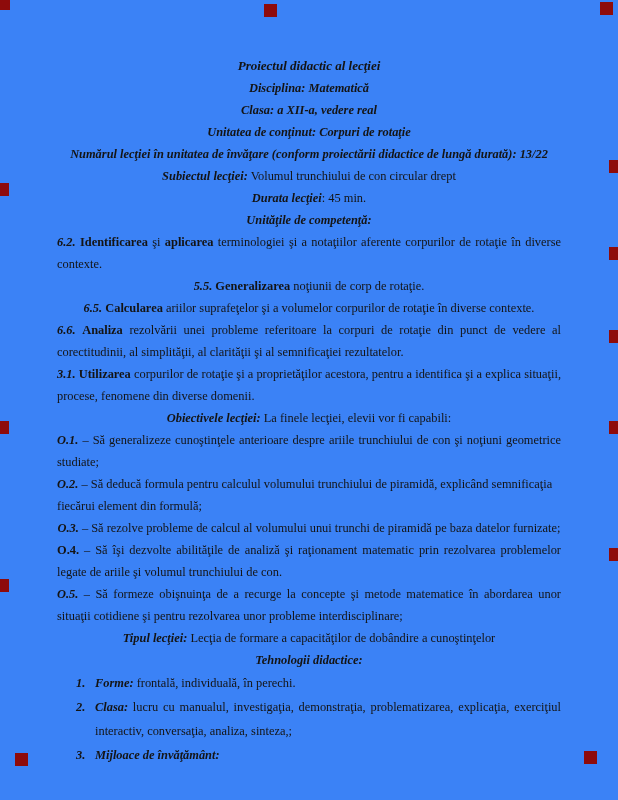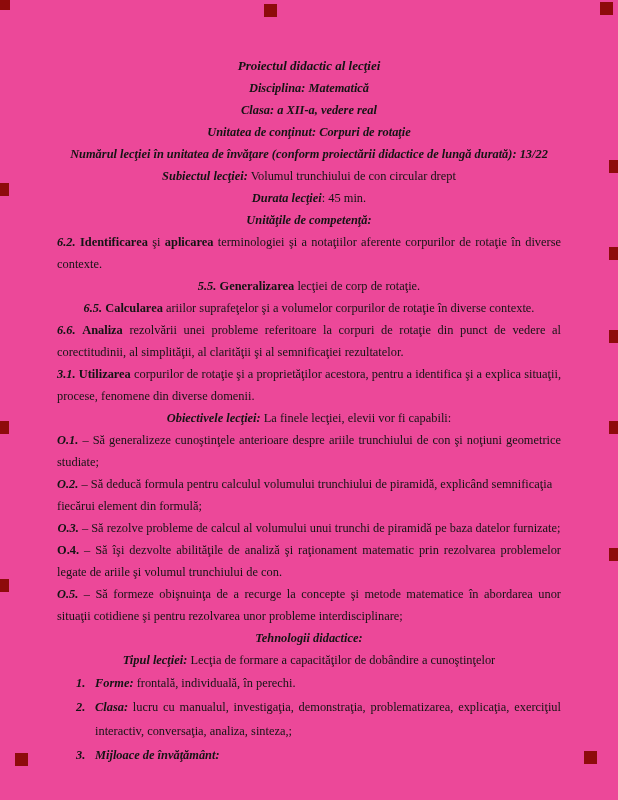--- a/index.html
+++ b/index.html
@@ -1,20 +1,20 @@
 <!DOCTYPE html>
 <html><head>
 <meta charset="utf-8">
 <style>
   html, body { margin: 0; padding: 0; background: #ffffff; }
   .page {
     position: relative;
     width: 618px;
     height: 800px;
-    background: #ec4899;
+    background: #3b82f6;
     font-family: "Liberation Serif", "DejaVu Serif", serif;
     color: #141414;
     overflow: hidden;
   }
   .content {
     position: absolute;
     left: 57px;
     top: 55px;
     width: 504px;
   }
@@ -57,32 +57,32 @@
   <div class="content">
       <div class="title-line"><span class="s-bi">Proiectul didactic al lecţiei</span></div>
       <div class="para"><span class="s-bi">Disciplina: Matematică</span></div>
       <div class="para"><span class="s-bi">Clasa: a XII-a, vedere real</span></div>
       <div class="para"><span class="s-bi">Unitatea de conţinut: Corpuri de rotaţie</span></div>
       <div class="para"><span class="s-bi">Numărul lecţiei în unitatea de învăţare (conform proiectării didactice de lungă durată): 13/22</span></div>
       <div class="para"><span class="s-bi">Subiectul lecţiei:</span><span class="s-r"> Volumul trunchiului de con circular drept</span></div>
       <div class="para"><span class="s-bi">Durata lecţiei</span><span class="s-r">: 45 min.</span></div>
       <div class="para"><span class="s-bi">Unităţile de competenţă:</span></div>
       <div class="para justify"><span class="s-bi">6.2.</span><span class="s-r"> </span><span class="s-b">Identificarea</span><span class="s-r"> şi </span><span class="s-b">aplicarea</span><span class="s-r"> terminologiei şi a notaţiilor aferente corpurilor de rotaţie în diverse contexte.</span></div>
-      <div class="para"><span class="s-bi">5.5.</span><span class="s-r"> </span><span class="s-b">Generalizarea</span><span class="s-r"> lecţiei de corp de rotaţie.</span></div>
+      <div class="para"><span class="s-bi">5.5.</span><span class="s-r"> </span><span class="s-b">Generalizarea</span><span class="s-r"> noţiunii de corp de rotaţie.</span></div>
       <div class="para"><span class="s-bi">6.5.</span><span class="s-r"> </span><span class="s-b">Calcularea</span><span class="s-r"> ariilor suprafeţelor şi a volumelor corpurilor de rotaţie în diverse contexte.</span></div>
       <div class="para justify"><span class="s-bi">6.6.</span><span class="s-r"> </span><span class="s-b">Analiza</span><span class="s-r"> rezolvării unei probleme referitoare la corpuri de rotaţie din punct de vedere al corectitudinii, al simplităţii, al clarităţii şi al semnificaţiei rezultatelor.</span></div>
       <div class="para justify"><span class="s-bi">3.1.</span><span class="s-r"> </span><span class="s-b">Utilizarea</span><span class="s-r"> corpurilor de rotaţie şi a proprietăţilor acestora, pentru a identifica şi a explica situaţii, procese, fenomene din diverse domenii.</span></div>
       <div class="para"><span class="s-bi">Obiectivele lecţiei:</span><span class="s-r"> La finele lecţiei, elevii vor fi capabili:</span></div>
       <div class="para justify"><span class="s-bi">O.1.</span><span class="s-r"> – Să generalizeze cunoştinţele anterioare despre ariile trunchiului de con şi noţiuni geometrice studiate;</span></div>
       <div class="para justify"><span class="s-bi">O.2.</span><span class="s-r"> – Să deducă formula pentru calculul volumului trunchiului de piramidă, explicând semnificaţia</span><br><span class="s-r">fiecărui element din formulă;</span></div>
       <div class="para"><span class="s-bi">O.3.</span><span class="s-r"> – Să rezolve probleme de calcul al volumului unui trunchi de piramidă pe baza datelor furnizate;</span></div>
       <div class="para justify"><span class="s-b">O.4.</span><span class="s-r"> – Să îşi dezvolte abilităţile de analiză şi raţionament matematic prin rezolvarea problemelor legate de ariile şi volumul trunchiului de con.</span></div>
       <div class="para justify"><span class="s-bi">O.5.</span><span class="s-r"> – Să formeze obişnuinţa de a recurge la concepte şi metode matematice în abordarea unor situaţii cotidiene şi pentru rezolvarea unor probleme interdisciplinare;</span></div>
+      <div class="para"><span class="s-bi">Tipul lecţiei:</span><span class="s-r"> Lecţia de formare a capacităţilor de dobândire a cunoştinţelor</span></div>
       <div class="para"><span class="s-bi">Tehnologii didactice:</span></div>
-      <div class="para"><span class="s-bi">Tipul lecţiei:</span><span class="s-r"> Lecţia de formare a capacităţilor de dobândire a cunoştinţelor</span></div>
       <div class="li"><span class="num">1.</span><span class="s-bi">Forme:</span><span class="s-r"> frontală, individuală, în perechi.</span></div>
       <div class="li justify"><span class="num">2.</span><span class="s-bi">Clasa:</span><span class="s-r"> lucru cu manualul, investigaţia, demonstraţia, problematizarea, explicaţia, exerciţiul interactiv, conversaţia, analiza, sinteza,;</span></div>
       <div class="li"><span class="num">3.</span><span class="s-bi">Mijloace de învăţământ:</span></div>
     </div>
   <div class="marker-layer">
       <div class="marker" style="left: 0px; top: 0px; width: 10px; height: 10px; background: rgb(142, 11, 11);"></div>
       <div class="marker" style="left: 264px; top: 4px; width: 13px; height: 13px; background: rgb(142, 11, 11);"></div>
       <div class="marker" style="left: 600px; top: 2px; width: 13px; height: 13px; background: rgb(142, 11, 11);"></div>
       <div class="marker" style="left: 0px; top: 183px; width: 9px; height: 13px; background: rgb(142, 11, 11);"></div>
       <div class="marker" style="left: 609px; top: 160px; width: 9px; height: 13px; background: rgb(142, 11, 11);"></div>

